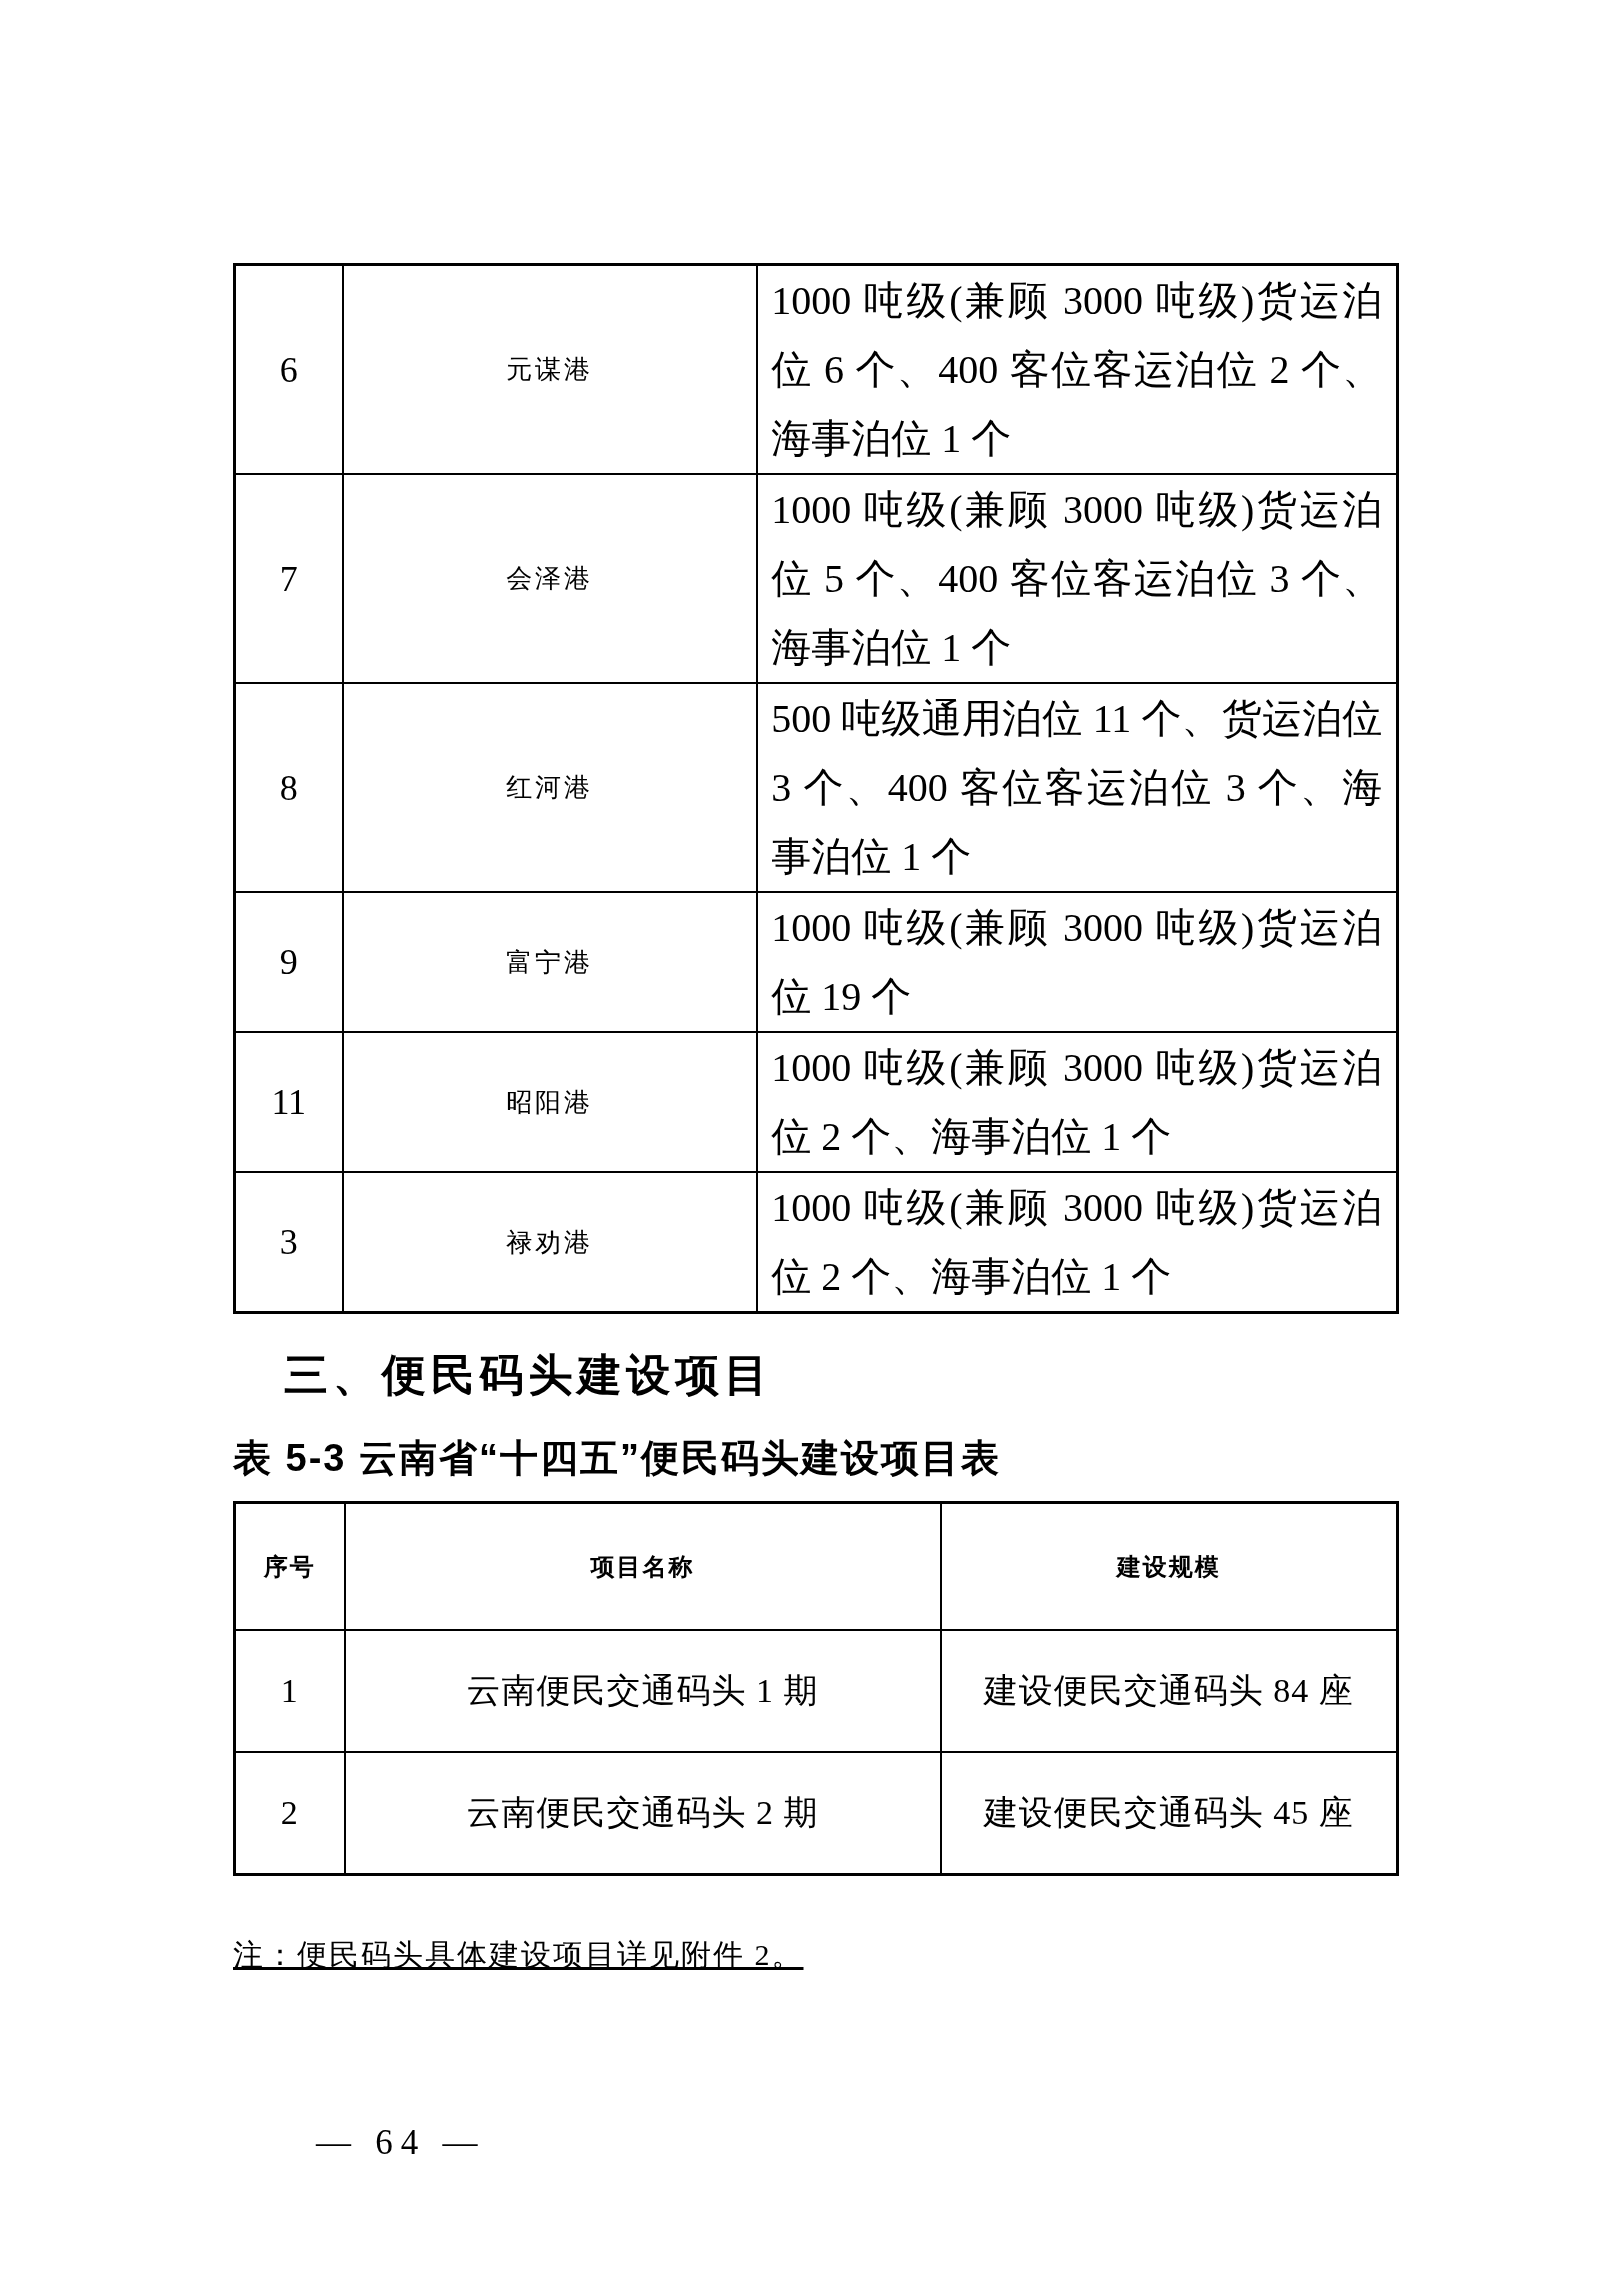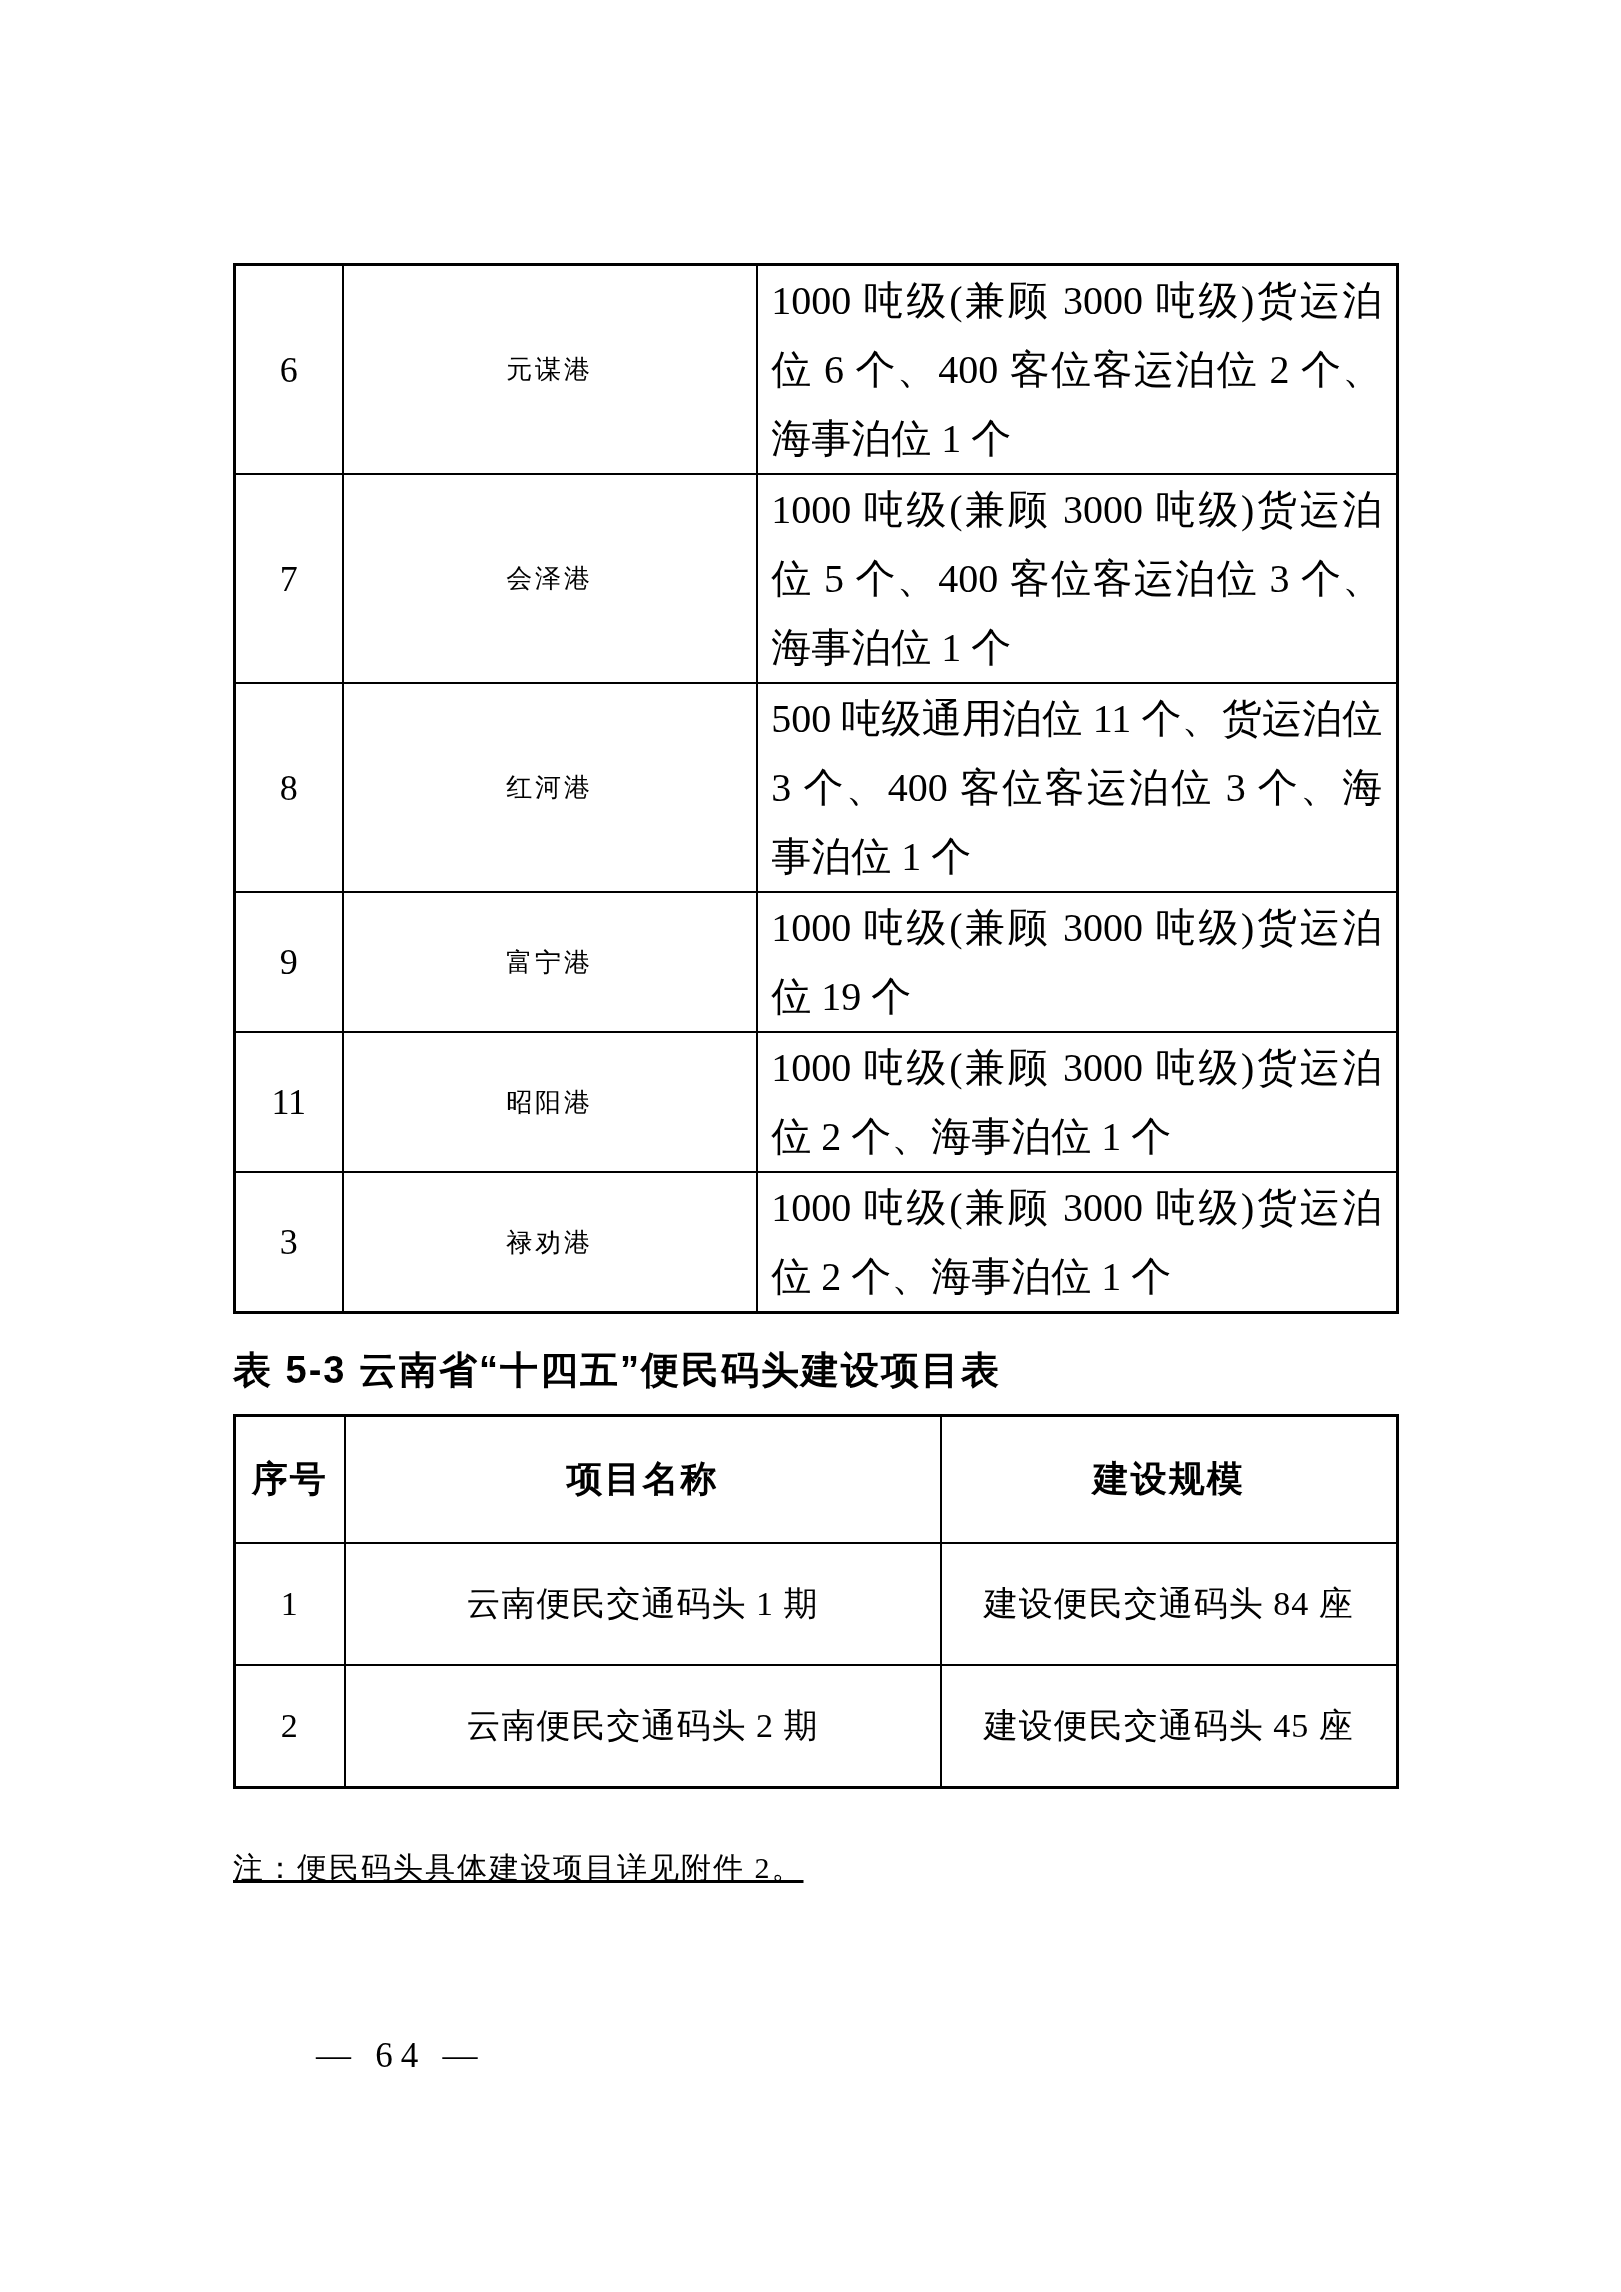--- a/index.html
+++ b/index.html
@@ -87,21 +87,21 @@
   .pj-table th, .pj-table td {
     border: 2.9px solid #000;
     vertical-align: middle;
     text-align: center;
     overflow: hidden;
   }
   .pj-table th {
     height: 123px;
     font-family: "Liberation Sans", "DejaVu Sans", sans-serif;
     font-weight: bold;
-    font-size: 36px;
+    font-size: 24px;
     letter-spacing: 2px;
   }
   .pj-table td {
     height: 118px;
     font-size: 34px;
     letter-spacing: 1px;
   }
   .pj-table .col-no { width: 110px; }
   .pj-table .col-nm { width: 596px; }
   .pj-table .col-sc { width: 457px; }
@@ -160,20 +160,21 @@
           <td class="c-scale">1000 吨级(兼顾 3000 吨级)货运泊位 2 个、海事泊位 1 个</td>
         </tr>
         <tr class="r-short">
           <td class="c-no">3</td>
           <td class="c-name">禄劝港</td>
           <td class="c-scale">1000 吨级(兼顾 3000 吨级)货运泊位 2 个、海事泊位 1 个</td>
         </tr>
       </tbody>
     </table>
 
+    <h2 class="section-heading">三、便民码头建设项目</h2>
 
     <div class="table-title">表 5-3 云南省“十四五”便民码头建设项目表</div>
 
     <table class="pj-table">
       <colgroup>
           <col class="col-no">
           <col class="col-nm">
           <col class="col-sc">
         </colgroup>
       <tbody>

